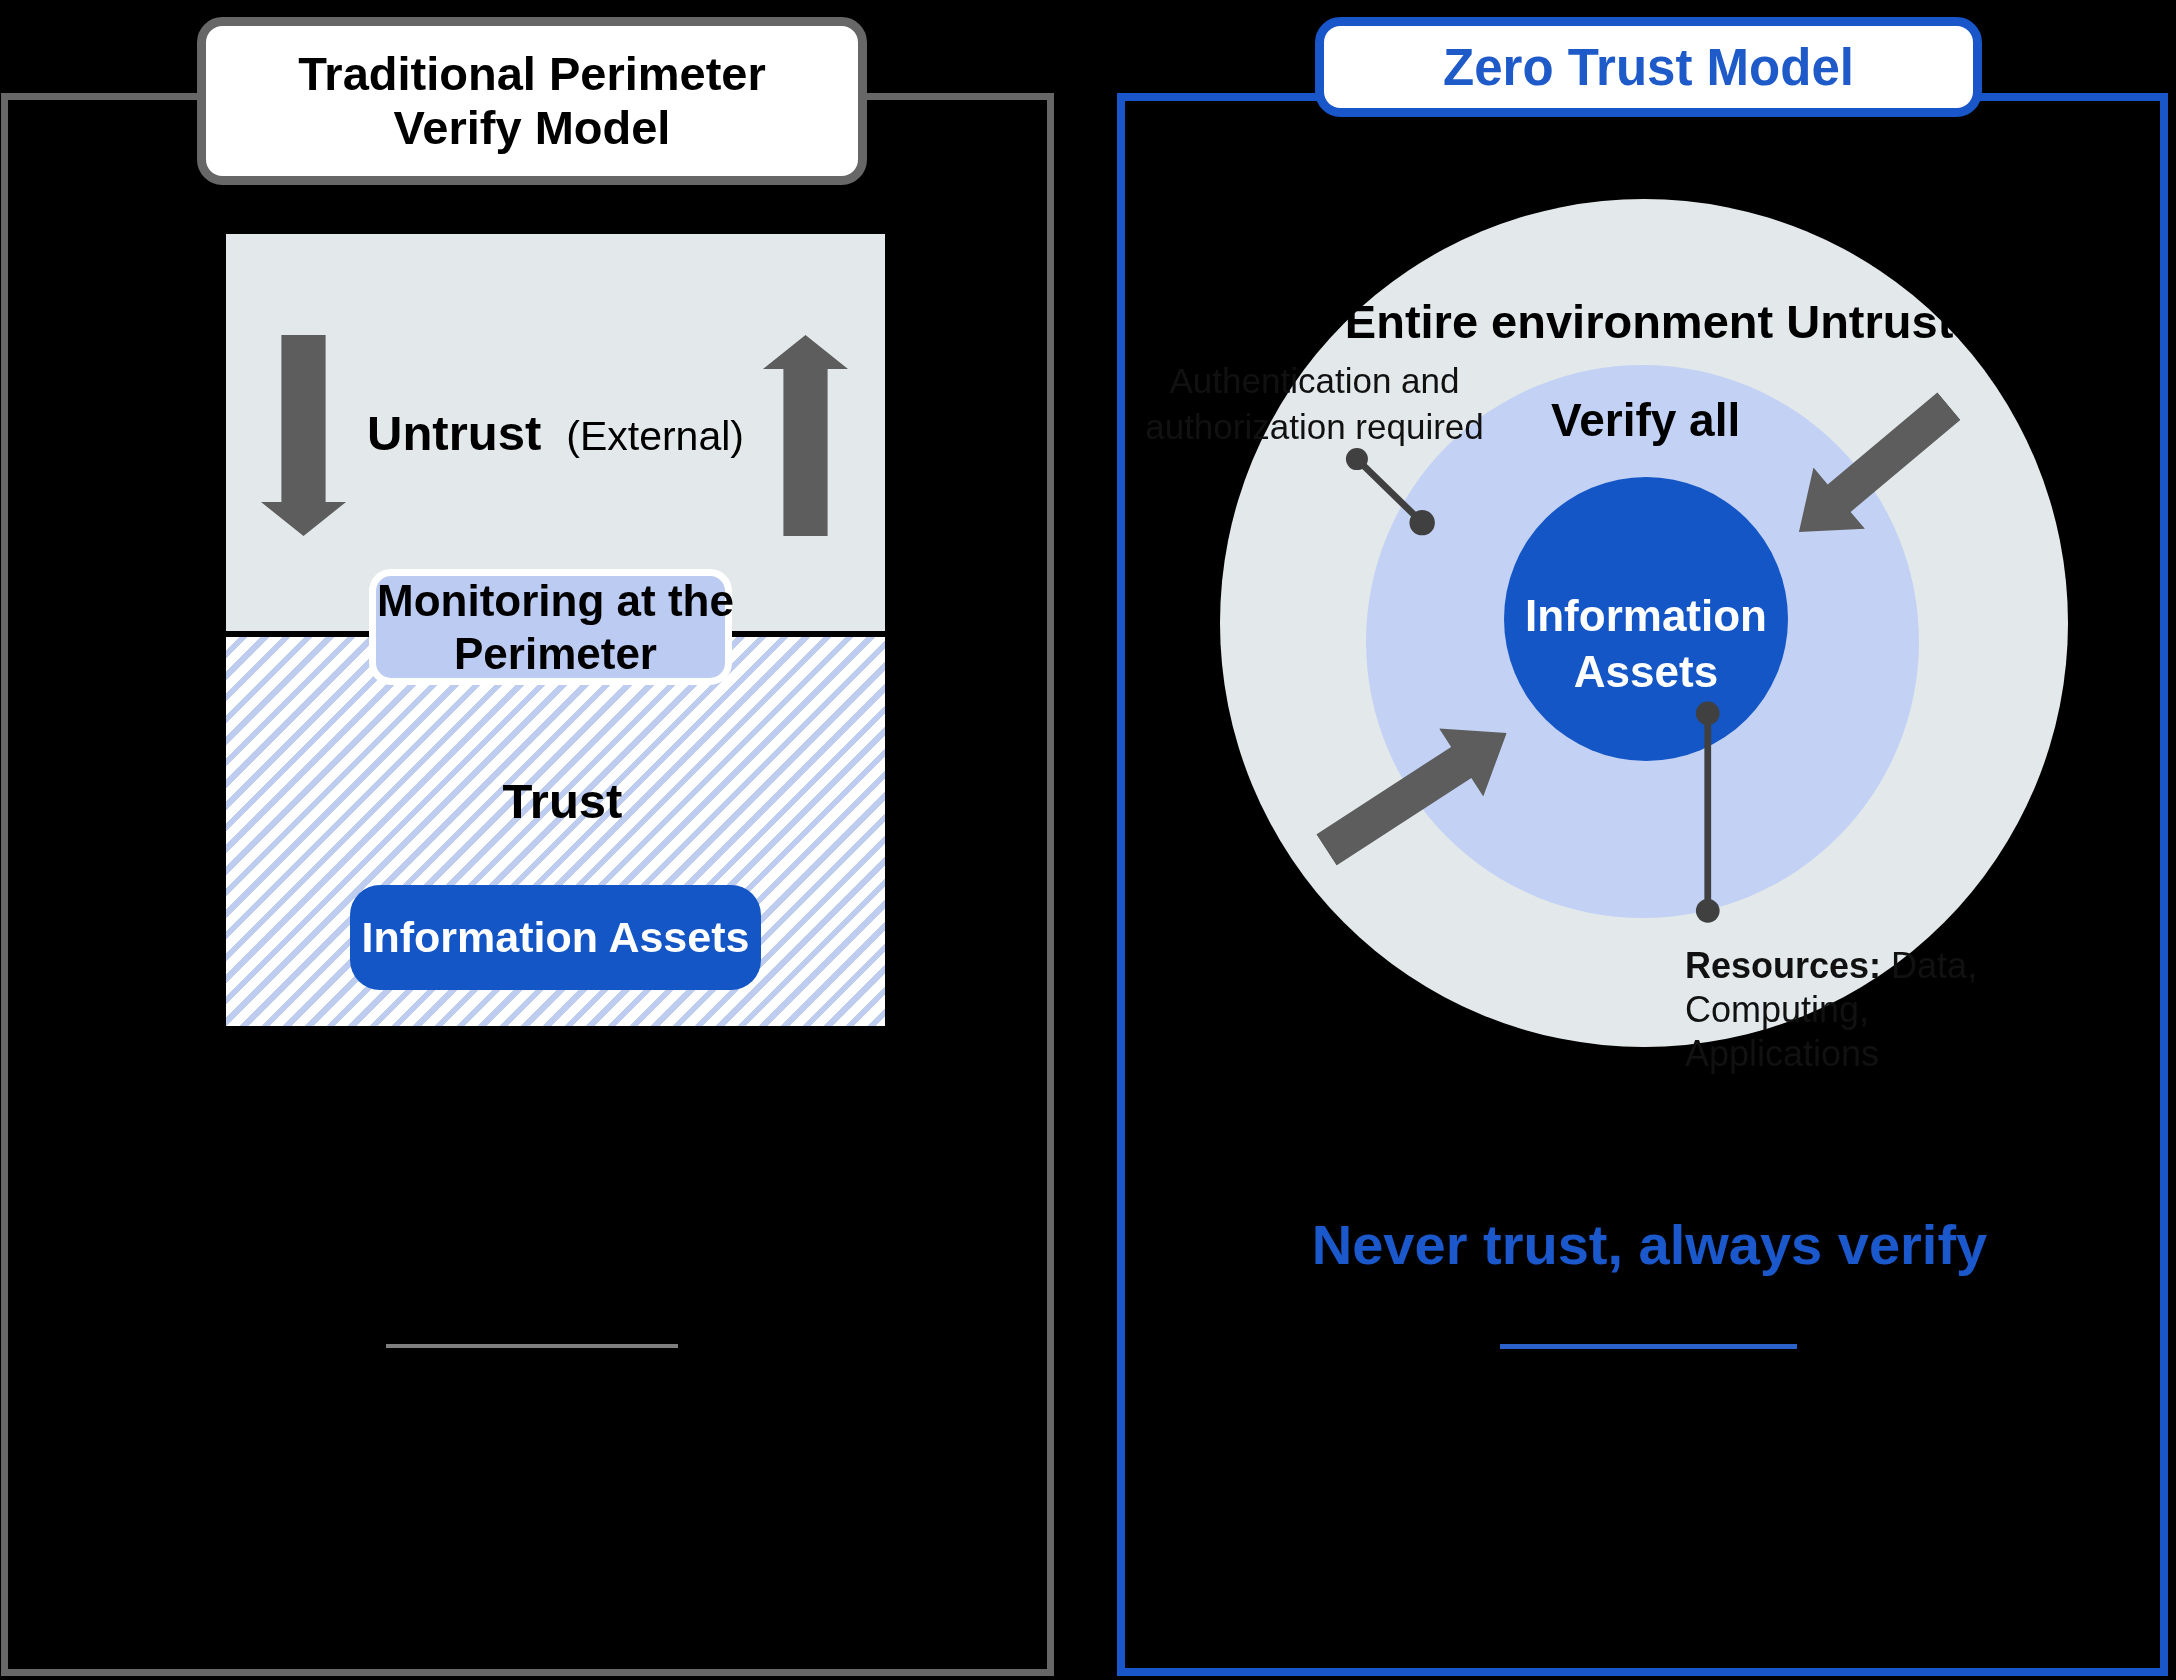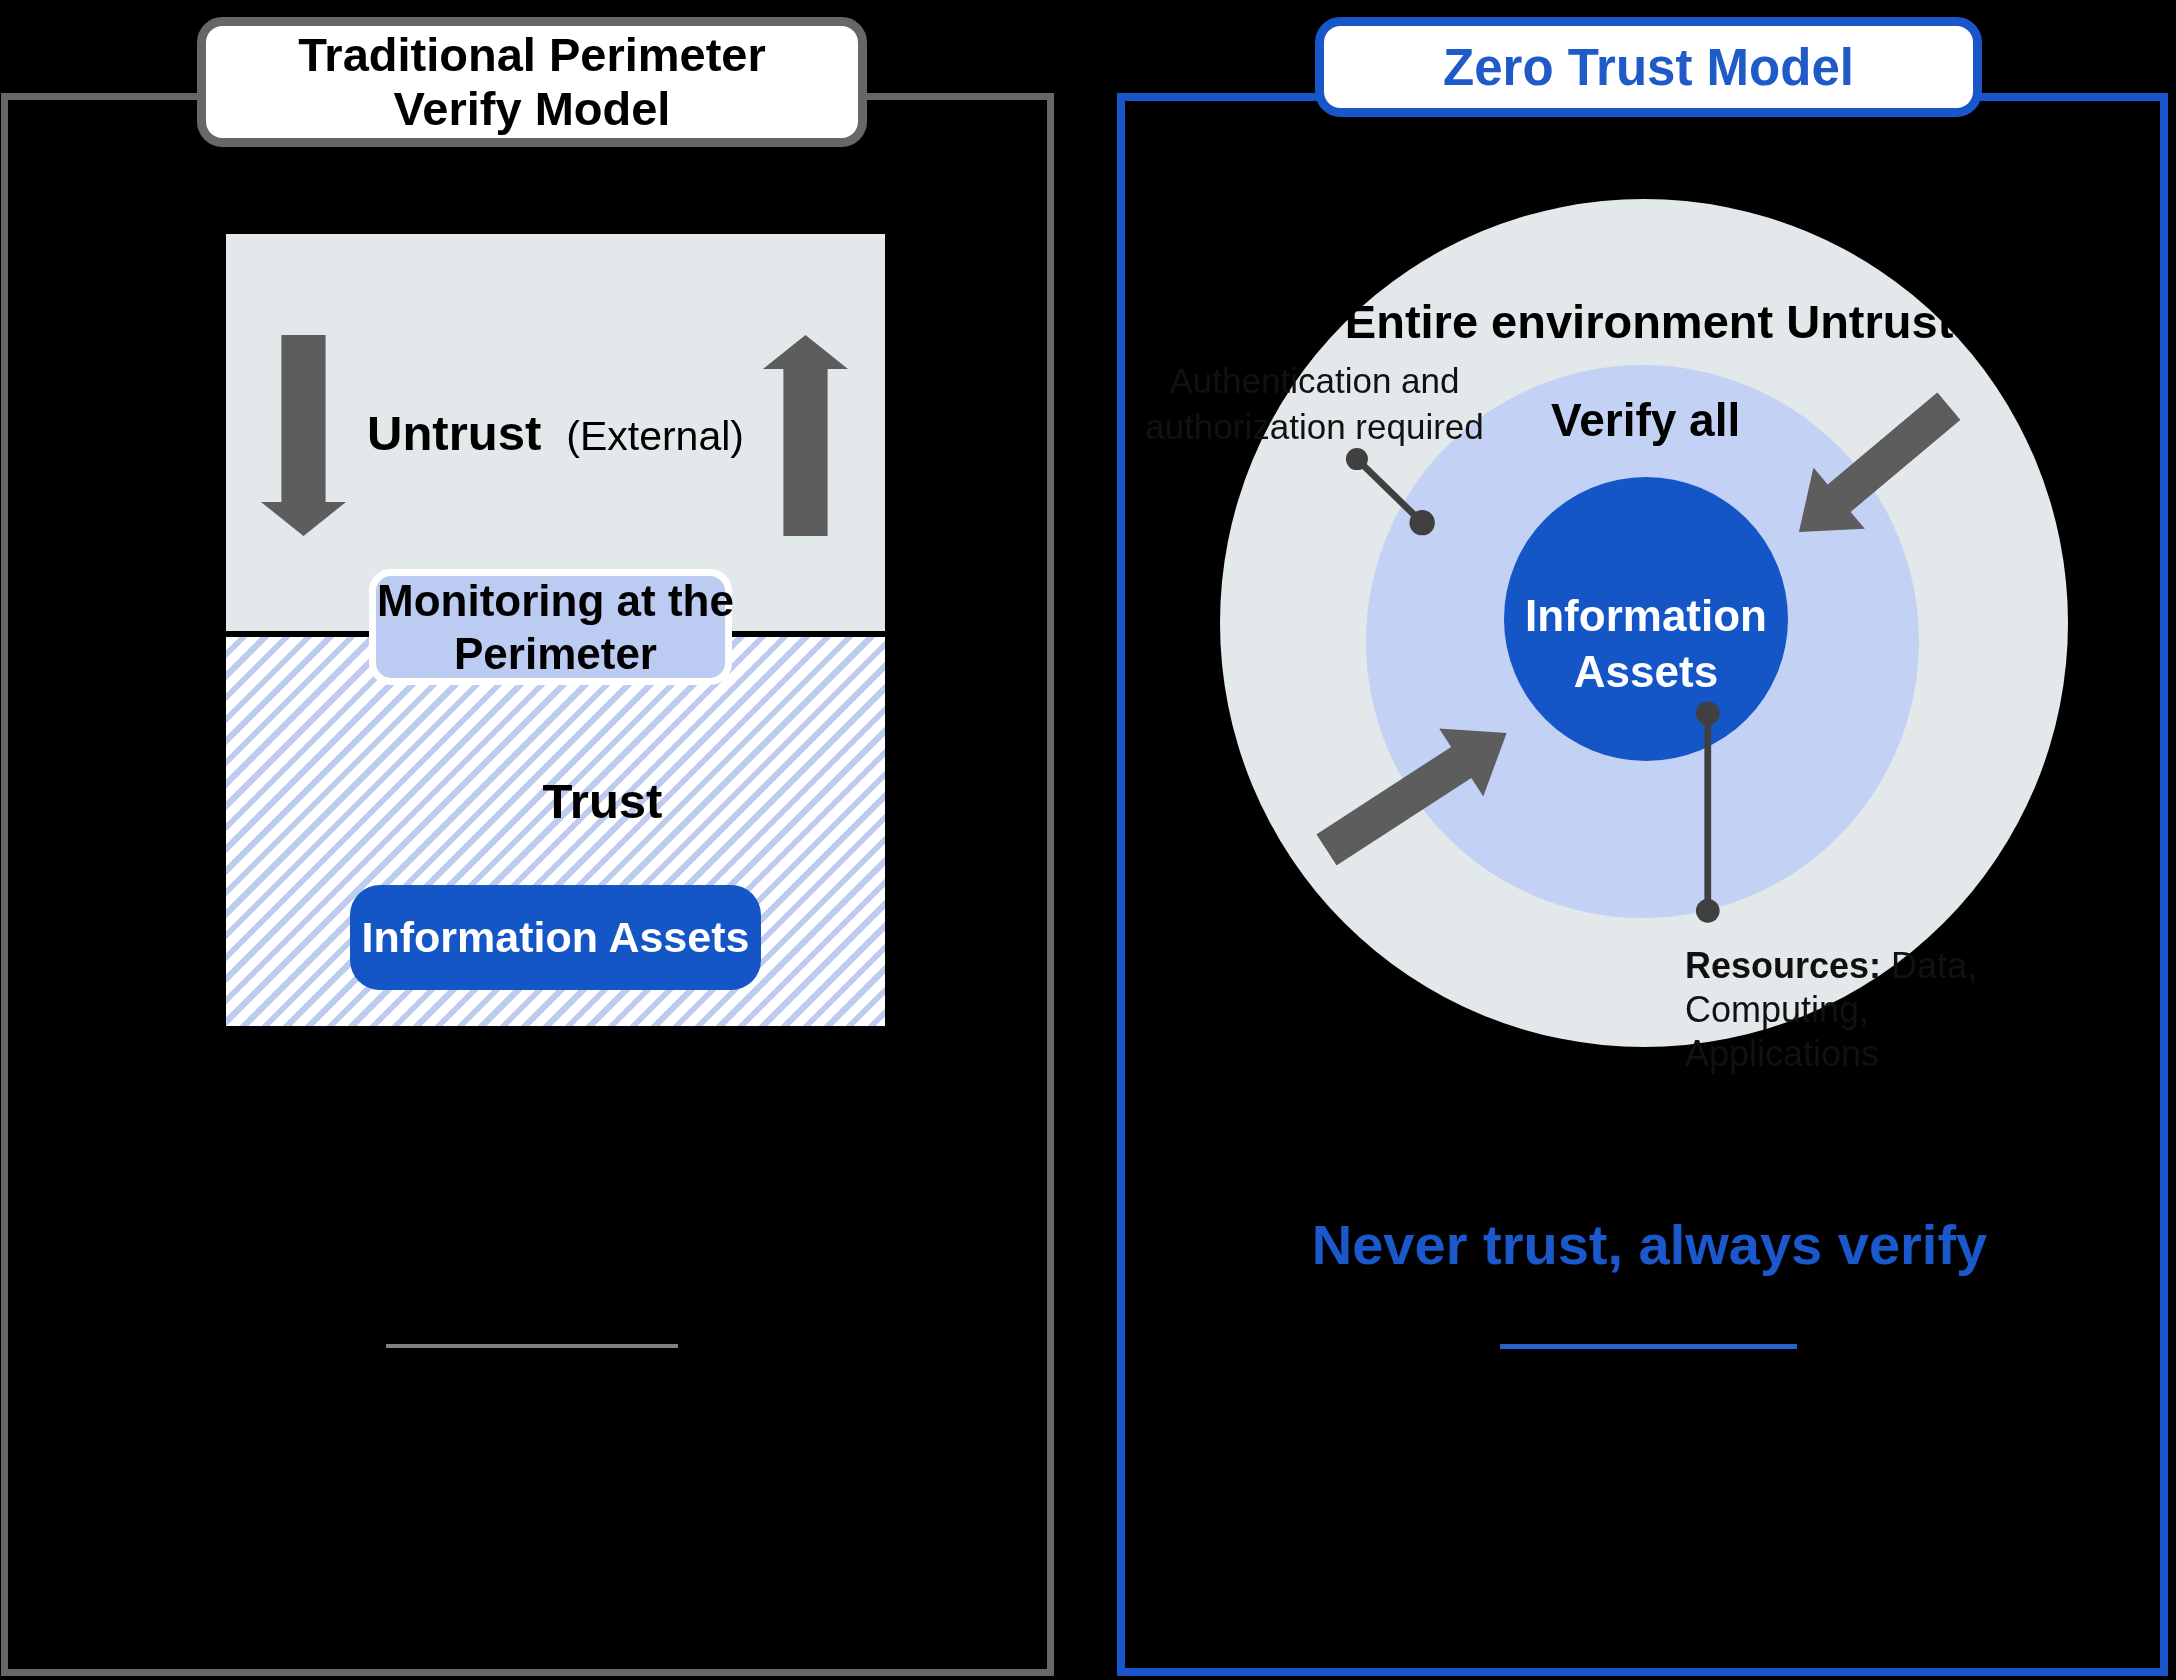--- a/index.html
+++ b/index.html
@@ -5,38 +5,38 @@
   html,body{margin:0;padding:0;background:#000;}
   .stage{position:relative;width:2176px;height:1681px;background:#000;overflow:hidden;
          font-family:"Liberation Sans",sans-serif;}
   .abs{position:absolute;}
   
   .panel-frame{position:absolute;box-sizing:border-box;background:transparent;}
   .frame-left{left:0.8px;top:93px;width:1053px;height:1583px;border:7.6px solid #676767;}
   .frame-right{left:1117px;top:93px;width:1051px;height:1583px;border:8.5px solid #1856c9;}
   .title-box{position:absolute;box-sizing:border-box;background:#fff;border-radius:25.4px;
              display:flex;align-items:center;justify-content:center;text-align:center;}
-  .title-left{left:197px;top:17px;width:670px;height:130px;border:9.3px solid #676767;
+  .title-left{left:197px;top:17px;width:670px;height:168px;border:9.3px solid #676767;
               font-size:47px;font-weight:700;color:#000;line-height:54px;}
   .title-right{left:1315px;top:17px;width:667px;height:100px;border:9.3px solid #1856c9;
                font-size:51px;font-weight:700;color:#1f5ac9;}
   
   .gray-rect{left:226px;top:234px;width:659px;height:397px;background:#e3e9ea;}
   .divider{left:226px;top:631px;width:659px;height:6px;background:#000;}
   .hatch{left:226px;top:637px;width:659px;height:389px;
          background:repeating-linear-gradient(135deg,#ffffff 0px,#ffffff 9.3px,#bdccef 9.3px,#bdccef 15.3px);}
   .untrust{left:226px;top:409px;width:659px;text-align:center;white-space:nowrap;
            font-size:49px;font-weight:700;color:#000;line-height:49px;}
   .untrust .ext{font-size:41px;font-weight:400;}
   .monitor-box{left:369px;top:569px;width:363px;height:116px;box-sizing:border-box;
                background:#bccbf1;border:7.6px solid #ffffff;border-radius:22px;}
   .monitor-text{left:226px;top:574px;width:659px;text-align:center;white-space:nowrap;
                 font-size:44px;font-weight:700;color:#000;line-height:53px;}
   .trust{left:226px;top:777px;width:673px;text-align:center;
-         font-size:49px;font-weight:700;color:#000;line-height:49px;padding-left:40px;}
+         font-size:49px;font-weight:700;color:#000;line-height:49px;}
   .assets-box-left{left:350px;top:885px;width:411px;height:105px;background:#1456c6;
                    border-radius:30px;display:flex;align-items:center;justify-content:center;
                    font-size:43px;font-weight:700;color:#fff;white-space:nowrap;}
   .sep-left{left:386px;top:1344px;width:292px;height:4.2px;background:#7f7f7f;}
   .sep-right{left:1500px;top:1344px;width:297px;height:5.1px;background:#2a62c9;}
   
   .circle{position:absolute;border-radius:50%;}
   .big-circle{left:1220px;top:199px;width:848px;height:848px;background:#e3e9ea;}
   .mid-circle{left:1366px;top:365px;width:553px;height:553px;background:#c3d2f4;}
   .inner-circle{left:1504px;top:477px;width:284px;height:284px;background:#1456c6;}

